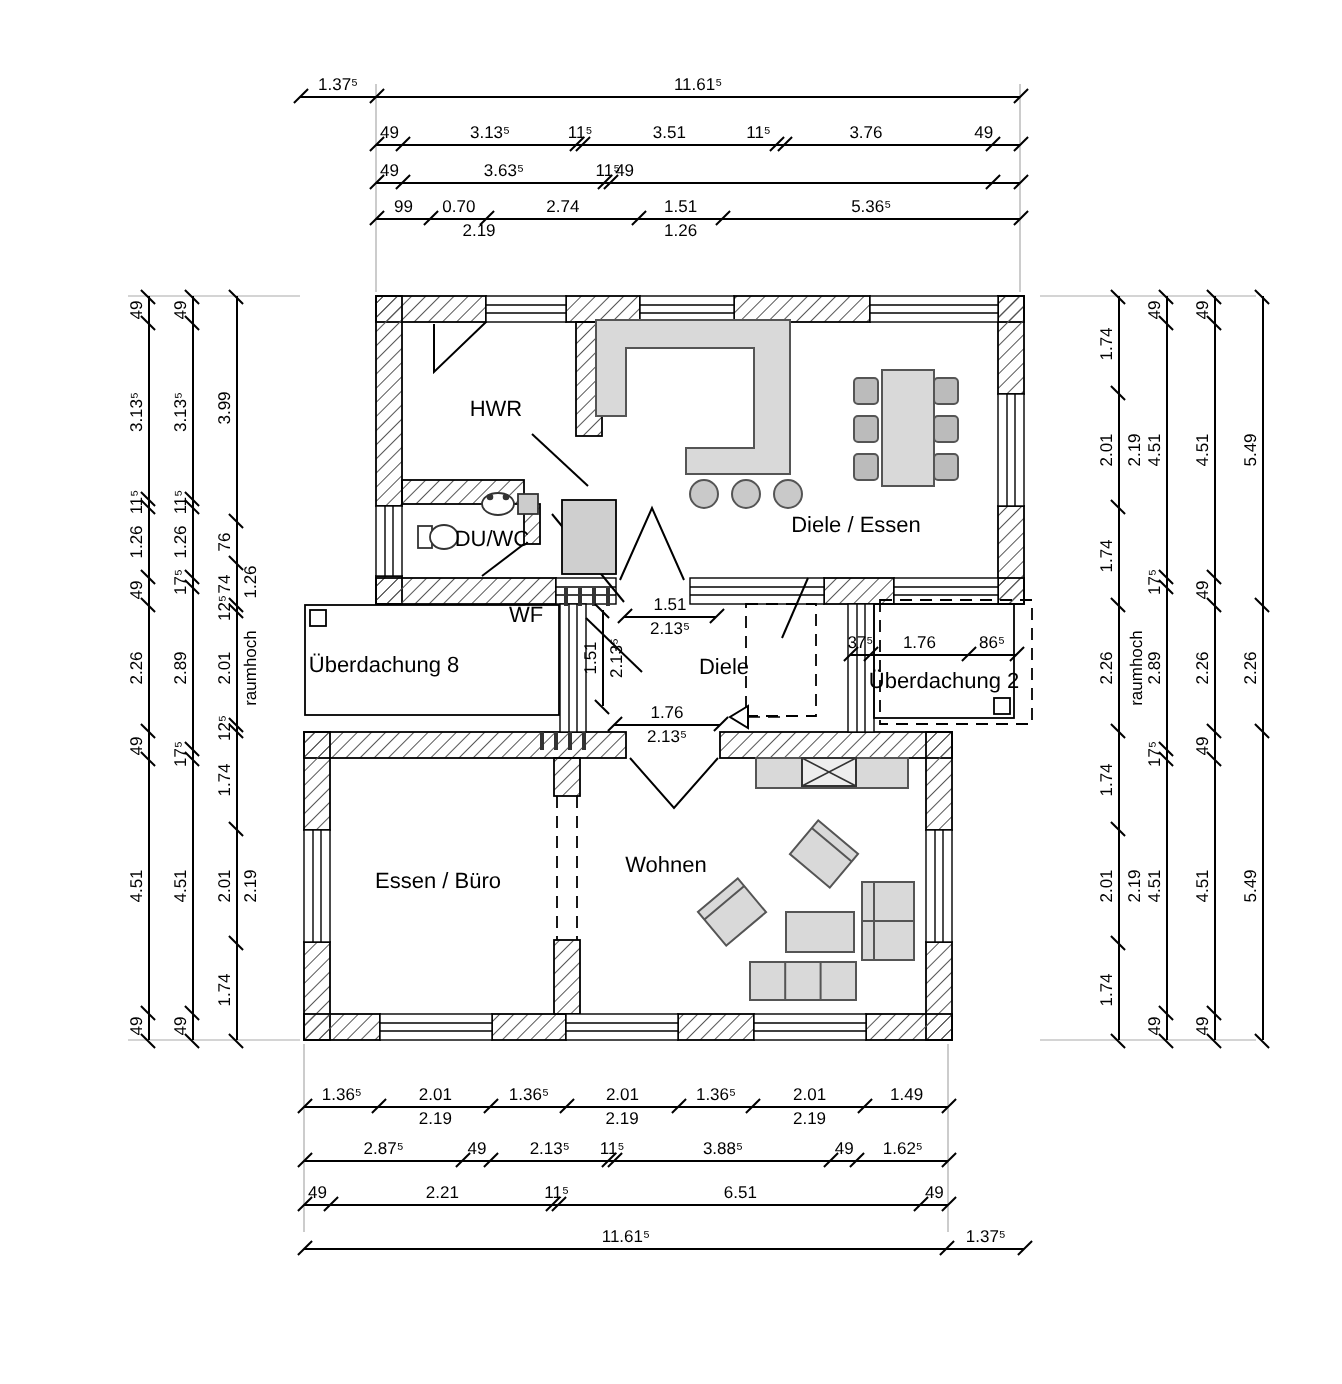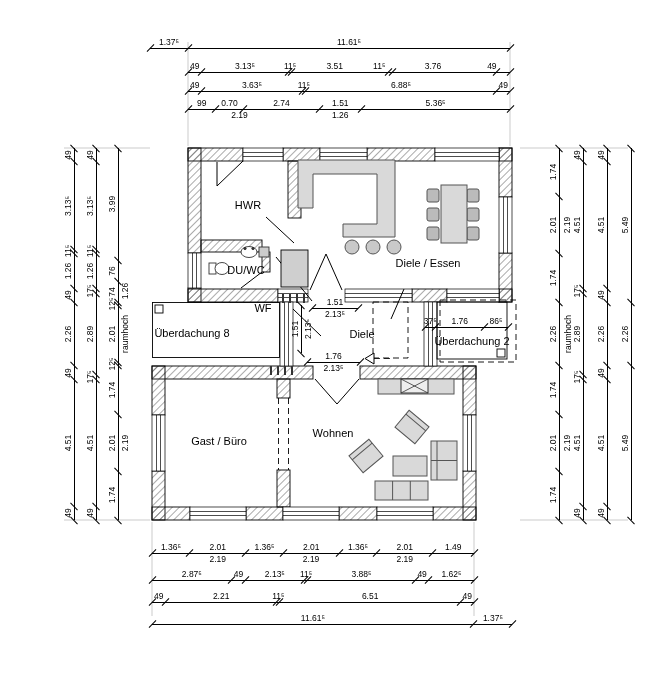--- a/index.html
+++ b/index.html
@@ -310,23 +310,20 @@
         </div>
         <i class="tick" style="left: 13.0842px;"></i>
         <div class="seg" style="width: 100.772px;">
           <span class="lab">3.63⁵</span>
         </div>
         <i class="tick" style="left: 113.856px;"></i>
         <div class="seg" style="width: 3.18812px;">
           <span class="lab">11⁵</span>
         </div>
         <i class="tick" style="left: 117.045px;"></i>
-        <div class="seg" style="width: 190.871px;">
-          <span class="lab">6.88⁵</span>
-        </div>
         <i class="tick" style="left: 307.916px;"></i>
         <div class="seg" style="width: 13.5842px;">
           <span class="lab">49</span>
         </div>
         <i class="tick" style="left: 321.5px;"></i>
       </div>
       <div class="chain h" style="left: 188px; top: 97px; width: 322px;">
         <i class="tick" style="left: -0.5px;"></i>
         <div class="seg" style="width: 27.4455px;">
           <span class="lab">99</span>
@@ -722,16 +719,16 @@
       </div>
     </div>
 
   <div class="room-label rl-hwr">HWR</div>
   <div class="room-label rl-duwc">DU/WC</div>
   <div class="room-label rl-wf">WF</div>
   <div class="room-label rl-diele">Diele</div>
   <div class="room-label rl-kochen">Diele / Essen</div>
   <div class="room-label rl-ueb1">Überdachung 8</div>
   <div class="room-label rl-ueb2">Überdachung 2</div>
-  <div class="room-label rl-gast">Gast / Büro</div>
+  <div class="room-label rl-gast">Essen / Büro</div>
   <div class="room-label rl-wohnen">Wohnen</div>
 
 </div>
 
 </body></html>

